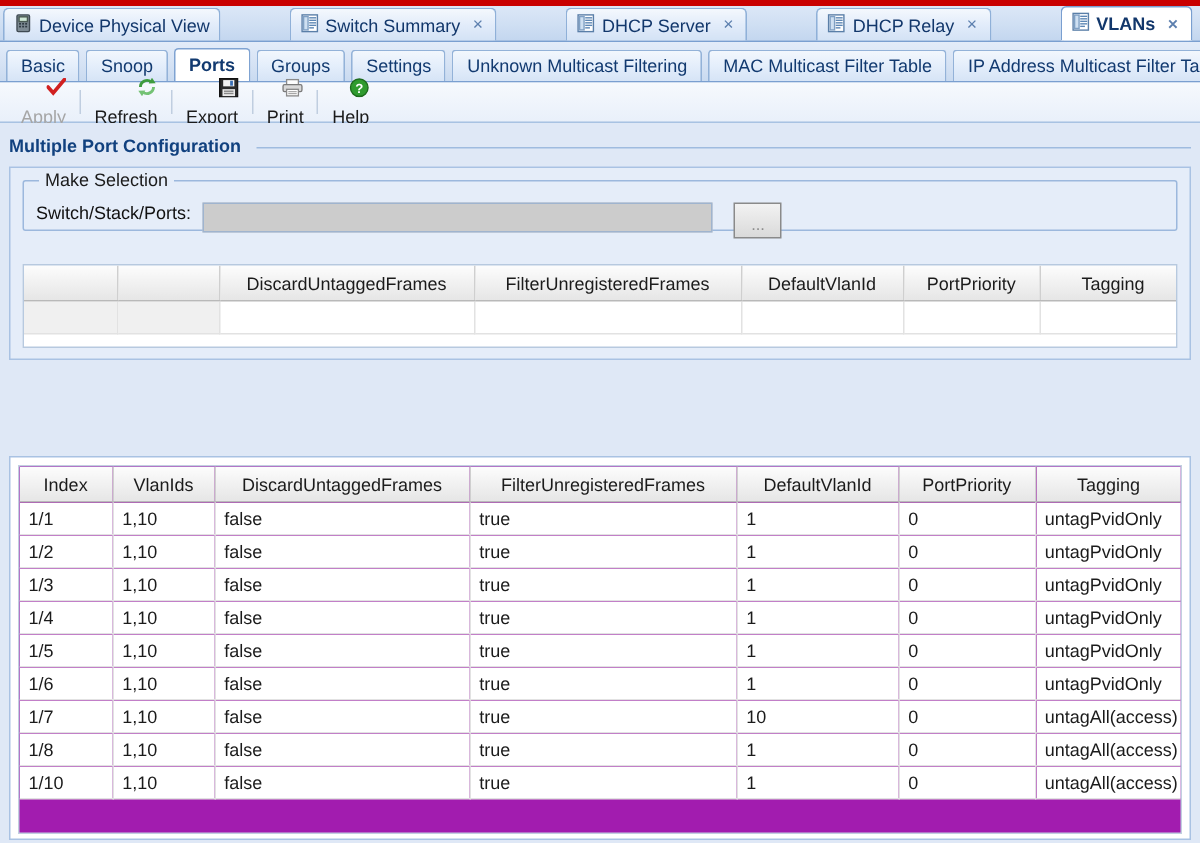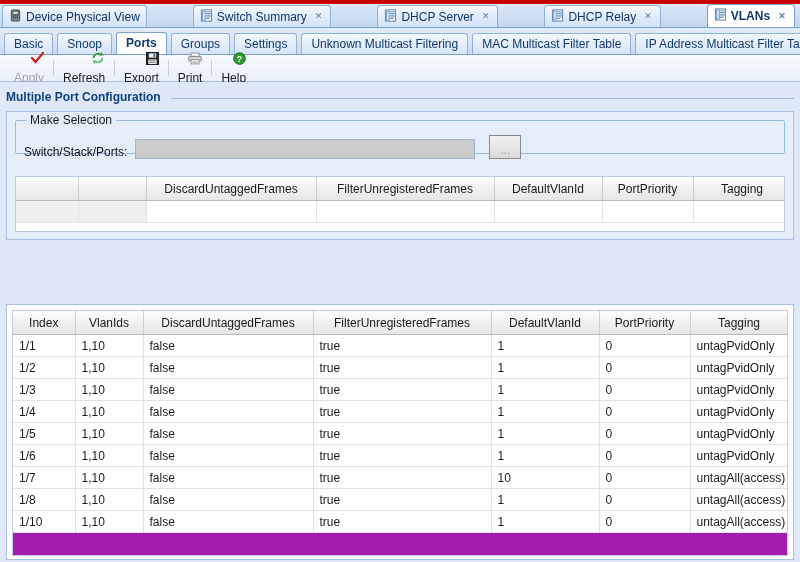--- a/index.html
+++ b/index.html
@@ -146,21 +146,21 @@
     box-sizing: border-box;
   }
   .fieldset-legend {
     position: absolute; top: -8px; left: 10px;
     background: #e5edf9;
     padding: 0 4px;
     font-size: 12px; color: #1b1b1b;
   }
   .fieldrow {
     position: absolute; left: 8px; top: 14px;
-    display: flex; align-items: flex-end; gap: 8px;
+    display: flex; align-items: flex-start; gap: 8px;
   }
   .field-label { font-size: 12px; color: #111; white-space: nowrap; }
   .field-input {
     width: 340px; height: 20px;
     background: #cccccc;
     border: 1px solid #9fb4cf;
     box-sizing: border-box;
   }
   .dots-btn {
     width: 32px; height: 24px;

